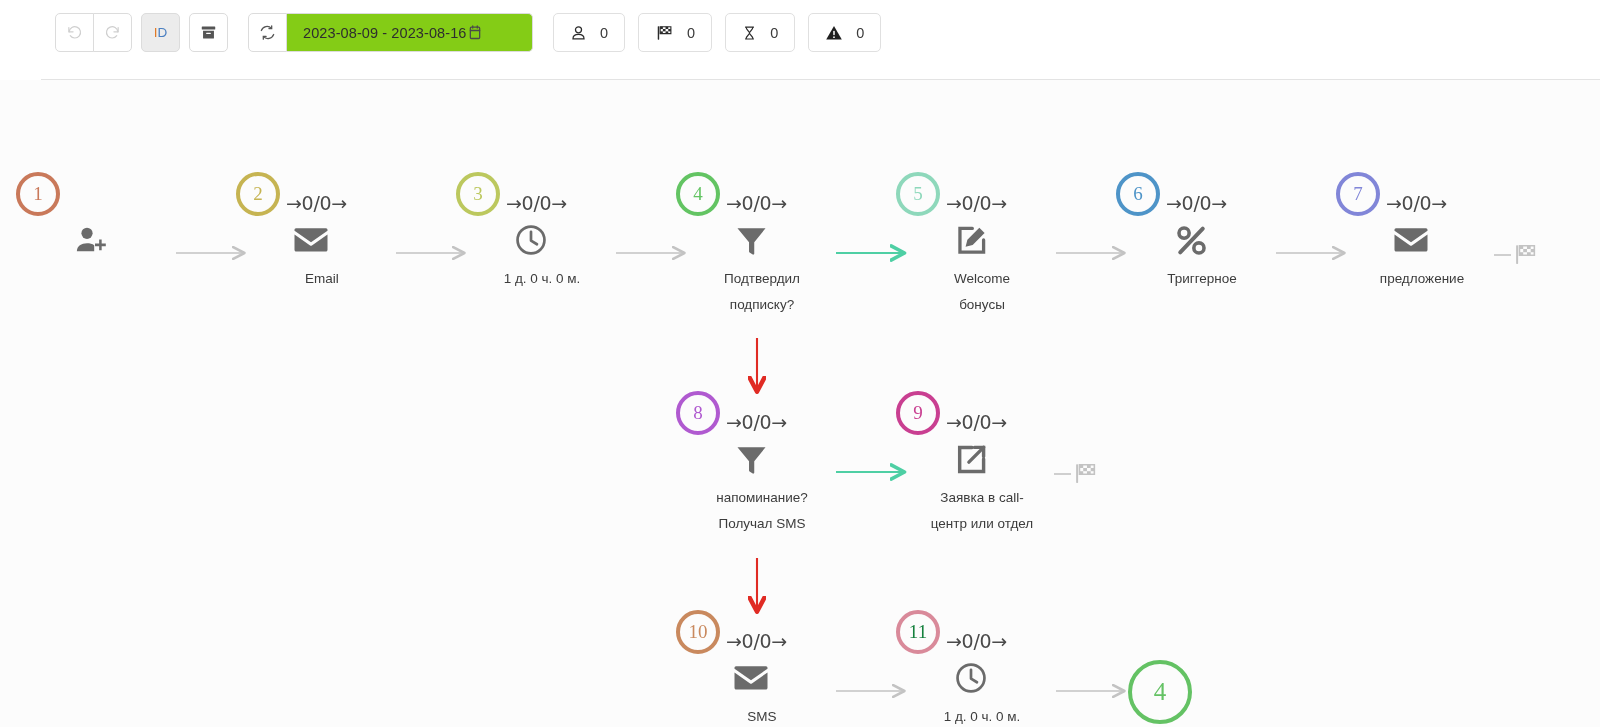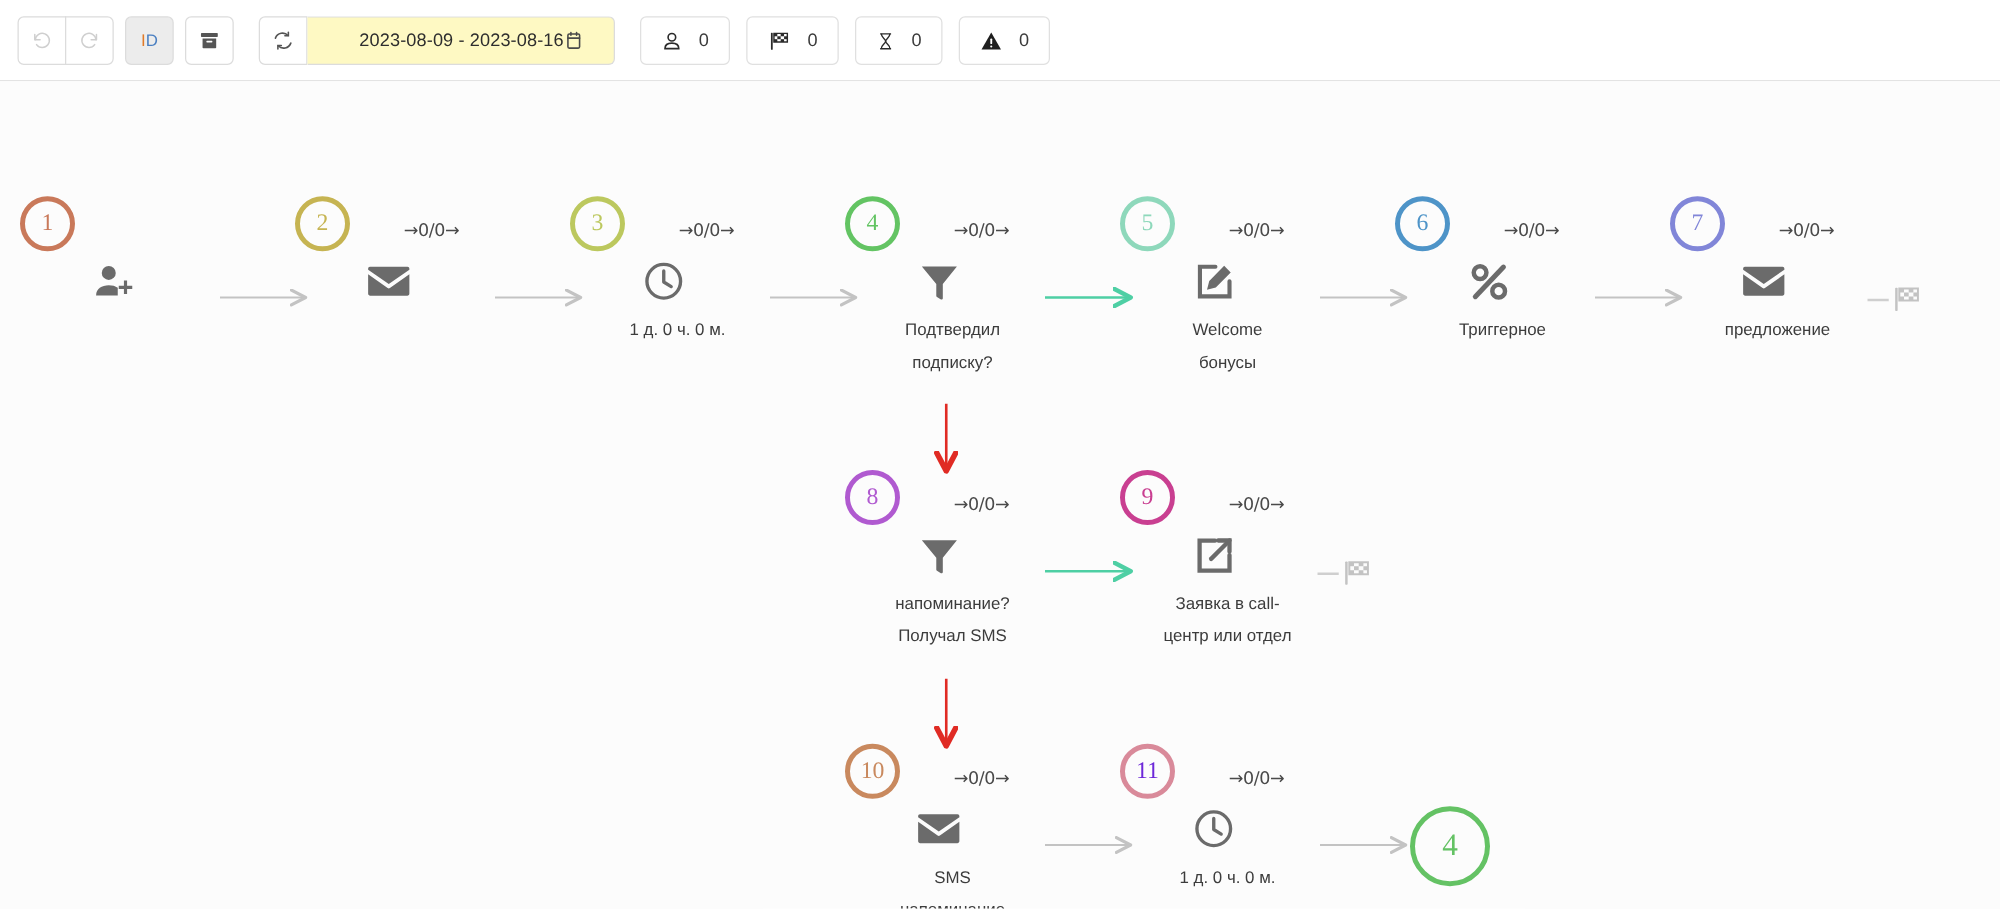--- a/index.html
+++ b/index.html
@@ -11,24 +11,25 @@
     height: 727px;
     background: #ffffff;
     font-family: "Liberation Sans", sans-serif;
     overflow: hidden;
     -webkit-font-smoothing: antialiased;
   }
 
   
   #toolbar {
     position: relative;
-    height: 65px;
+    height: 80px;
     box-sizing: border-box;
     border-bottom: 1px solid #e3e3e3;
     background: #ffffff;
+    margin-left: 41px;
   }
   .tb-group {
     position: absolute;
     top: 13px;
     display: flex;
     align-items: stretch;
   }
   .tb-btn {
     box-sizing: border-box;
     height: 39px;
@@ -55,24 +56,24 @@
   #grp-daterange { left: 207px; }
   #grp-counters { left: 512px; display: flex; gap: 13px; }
 
   .date-field {
     display: flex;
     align-items: center;
     height: 39px;
     box-sizing: border-box;
     border: 1px solid #dcdcdc;
     border-left: none;
-    background: #fef9c3;
+    background: #84cc16;
     padding: 0 24px 0 16px;
     min-width: 246px;
-    justify-content: flex-end;
+    justify-content: flex-start;
     border-top-right-radius: 5px;
     border-bottom-right-radius: 5px;
   }
   .date-text {
     font-size: 14.5px;
     color: #2e2e2e;
     letter-spacing: 0.1px;
     white-space: nowrap;
   }
   .counter-btn {
@@ -120,26 +121,25 @@
     align-items: center;
     justify-content: center;
     font-size: 19px;
     font-family: "Liberation Serif", serif;
     background: transparent;
   }
   .node-stat {
     position: absolute;
     left: 44px;
     top: -12px;
-    font-size: 14px;
+    font-size: 19px;
     color: #4a4a4a;
     white-space: nowrap;
     font-family: "DejaVu Sans", sans-serif;
     letter-spacing: -0.3px;
-    margin-left: 37px;
   }
   .node-icon {
     position: absolute;
     left: 46px;
     top: 16px;
     width: 46px;
     height: 40px;
     display: flex;
     align-items: center;
     justify-content: center;
@@ -352,20 +352,21 @@
     <div class="node-badge" style="border-color:#c6b452;color:#c6b452;">2</div>
     <div class="node-stat">→0/0→</div>
     <div class="node-icon">
       <svg width="36" height="30" viewBox="0 0 24 20" fill="currentColor">
         <path d="M1.2 2.1h21.6v15.8H1.2z" opacity="0"></path>
         <path d="M2 2.2h20c.6 0 1 .5 1 1.1v.5L12 11.5 1 3.8v-.5c0-.6.4-1.1 1-1.1z"></path>
         <path d="M1 6.3l10.4 7.3c.4.3.8.3 1.2 0L23 6.3v10.2c0 .7-.5 1.2-1.1 1.2H2.1c-.6 0-1.1-.5-1.1-1.2z"></path>
       </svg>
     </div>
     <div class="node-label">
+      <span>Email</span>
     </div>
   </div>
 
   <div class="node" style="left:462px;top:124px;">
     <div class="node-badge" style="border-color:#bcc85e;color:#bcc85e;">3</div>
     <div class="node-stat">→0/0→</div>
     <div class="node-icon">
       <svg width="34" height="34" viewBox="0 0 24 24" fill="none" stroke="currentColor" stroke-width="1.9">
         <circle cx="12" cy="12" r="9.5"></circle>
         <path d="M12 6.2v6.2l4.2 2.6" stroke-linecap="round" stroke-linejoin="round"></path>
@@ -473,21 +474,21 @@
         <path d="M1 6.3l10.4 7.3c.4.3.8.3 1.2 0L23 6.3v10.2c0 .7-.5 1.2-1.1 1.2H2.1c-.6 0-1.1-.5-1.1-1.2z"></path>
       </svg>
     </div>
     <div class="node-label">
       <span>SMS</span>
       <span>напоминание</span>
     </div>
   </div>
 
   <div class="node" style="left:902px;top:562px;">
-    <div class="node-badge" style="border-color:#d98a9a;color:#6d28d9;">11</div>
+    <div class="node-badge" style="border-color:#d98a9a;color:#15803d;">11</div>
     <div class="node-stat">→0/0→</div>
     <div class="node-icon">
       <svg width="34" height="34" viewBox="0 0 24 24" fill="none" stroke="currentColor" stroke-width="1.9">
         <circle cx="12" cy="12" r="9.5"></circle>
         <path d="M12 6.2v6.2l4.2 2.6" stroke-linecap="round" stroke-linejoin="round"></path>
       </svg>
     </div>
     <div class="node-label">
       <span>1 д. 0 ч. 0 м.</span>
     </div>

